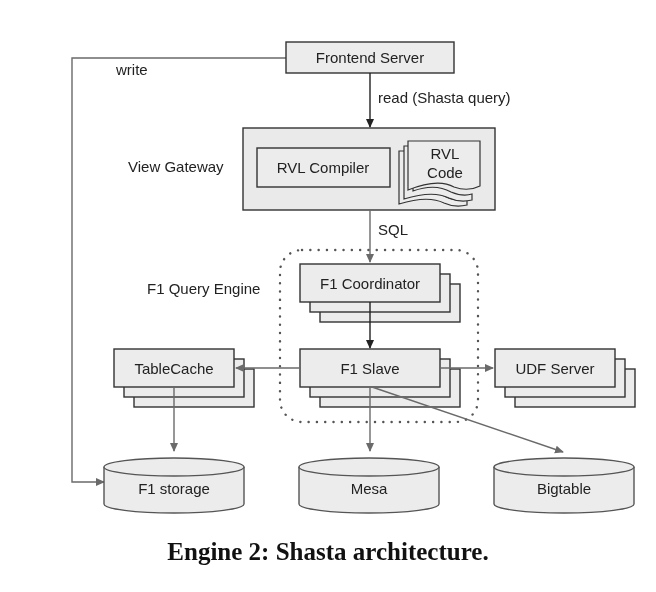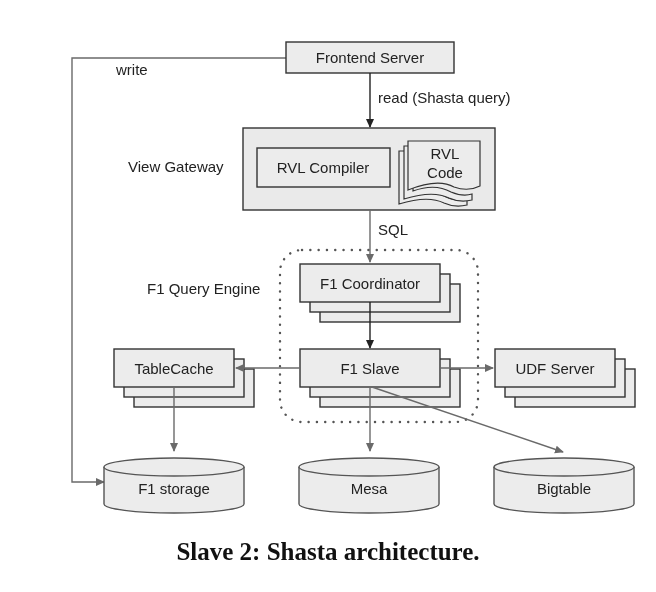--- a/index.html
+++ b/index.html
@@ -115,13 +115,13 @@
     <text class="lbl lbl-mid" x="369" y="494">Mesa</text>
   </g>
 
   <g>
     <path class="cyl" d="M494,467 L494,504 A70,9 0 0 0 634,504 L634,467"></path>
     <ellipse class="cyl" cx="564" cy="467" rx="70" ry="9"></ellipse>
     <text class="lbl lbl-mid" x="564" y="494">Bigtable</text>
   </g>
 </svg>
 
-<div class="caption">Slave 2: Shasta architecture.</div>
+<div class="caption">Engine 2: Shasta architecture.</div>
 
 </body></html>

